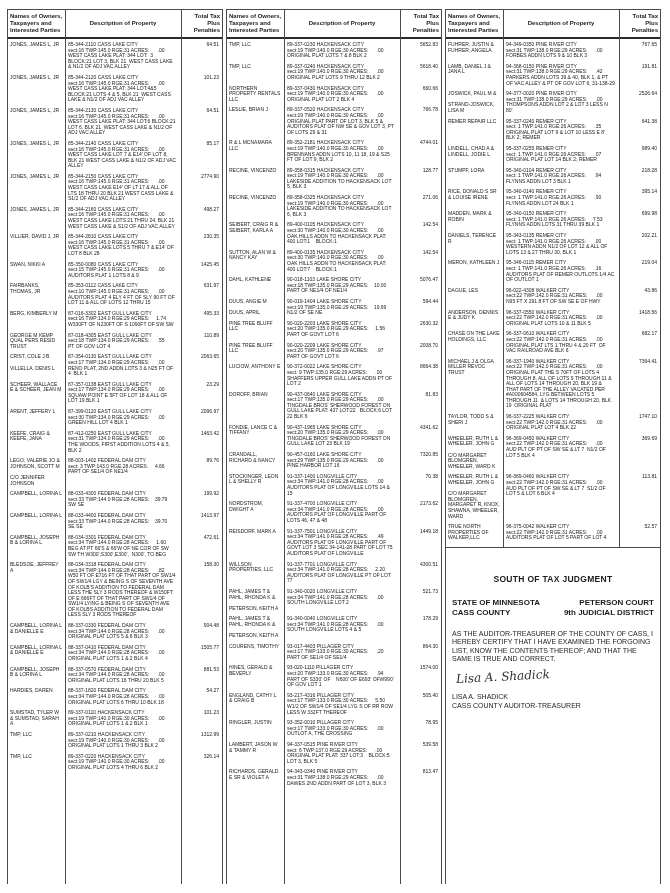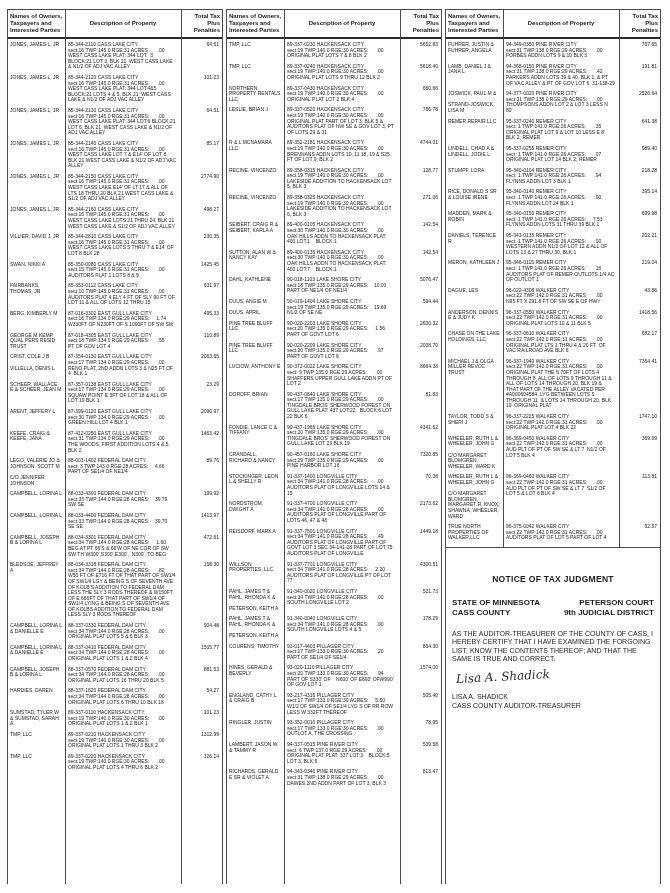--- a/index.html
+++ b/index.html
@@ -641,21 +641,21 @@
             <div class="c-owner">TRUE NORTH PROPERTIES OF WALKER,LLC</div>
             <div class="c-desc">96-375-0042 WALKER CITY
 sect:22 TWP:142.0 RGE:31 ACRES:      .00
 AUDITORS PLAT OF LOT 5 PART OF LOT 4</div>
             <div class="c-amt">52.57</div>
           </div>
         </div>
     </div>
 
     <div class="notice">
-      <div class="n-title">NOTICE OF TAX JUDGMENT</div>
+      <div class="n-title">SOUTH OF TAX JUDGMENT</div>
       <div class="n-court">
         <div class="left">STATE OF MINNESOTA
 CASS COUNTY</div>
         <div class="right">PETERSON COURT
 9th JUDICIAL DISTRICT</div>
       </div>
       <div class="n-body">AS THE AUDITOR-TREASURER OF THE COUNTY OF CASS,  I HEREBY CERTIFY THAT I HAVE EXAMINED THE FORGOING LIST, KNOW THE CONTENTS THEREOF; AND THAT THE  SAME IS TRUE AND CORRECT.</div>
       <div class="n-sig">Lisa A. Shadick</div>
       <div class="n-name">LISA A. SHADICK</div>
       <div class="n-role">CASS COUNTY AUDITOR-TREASURER</div>

